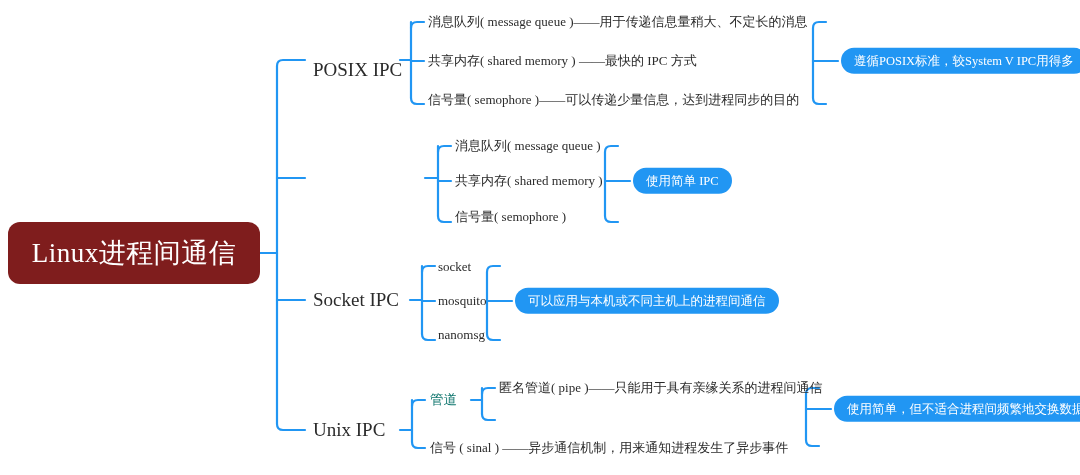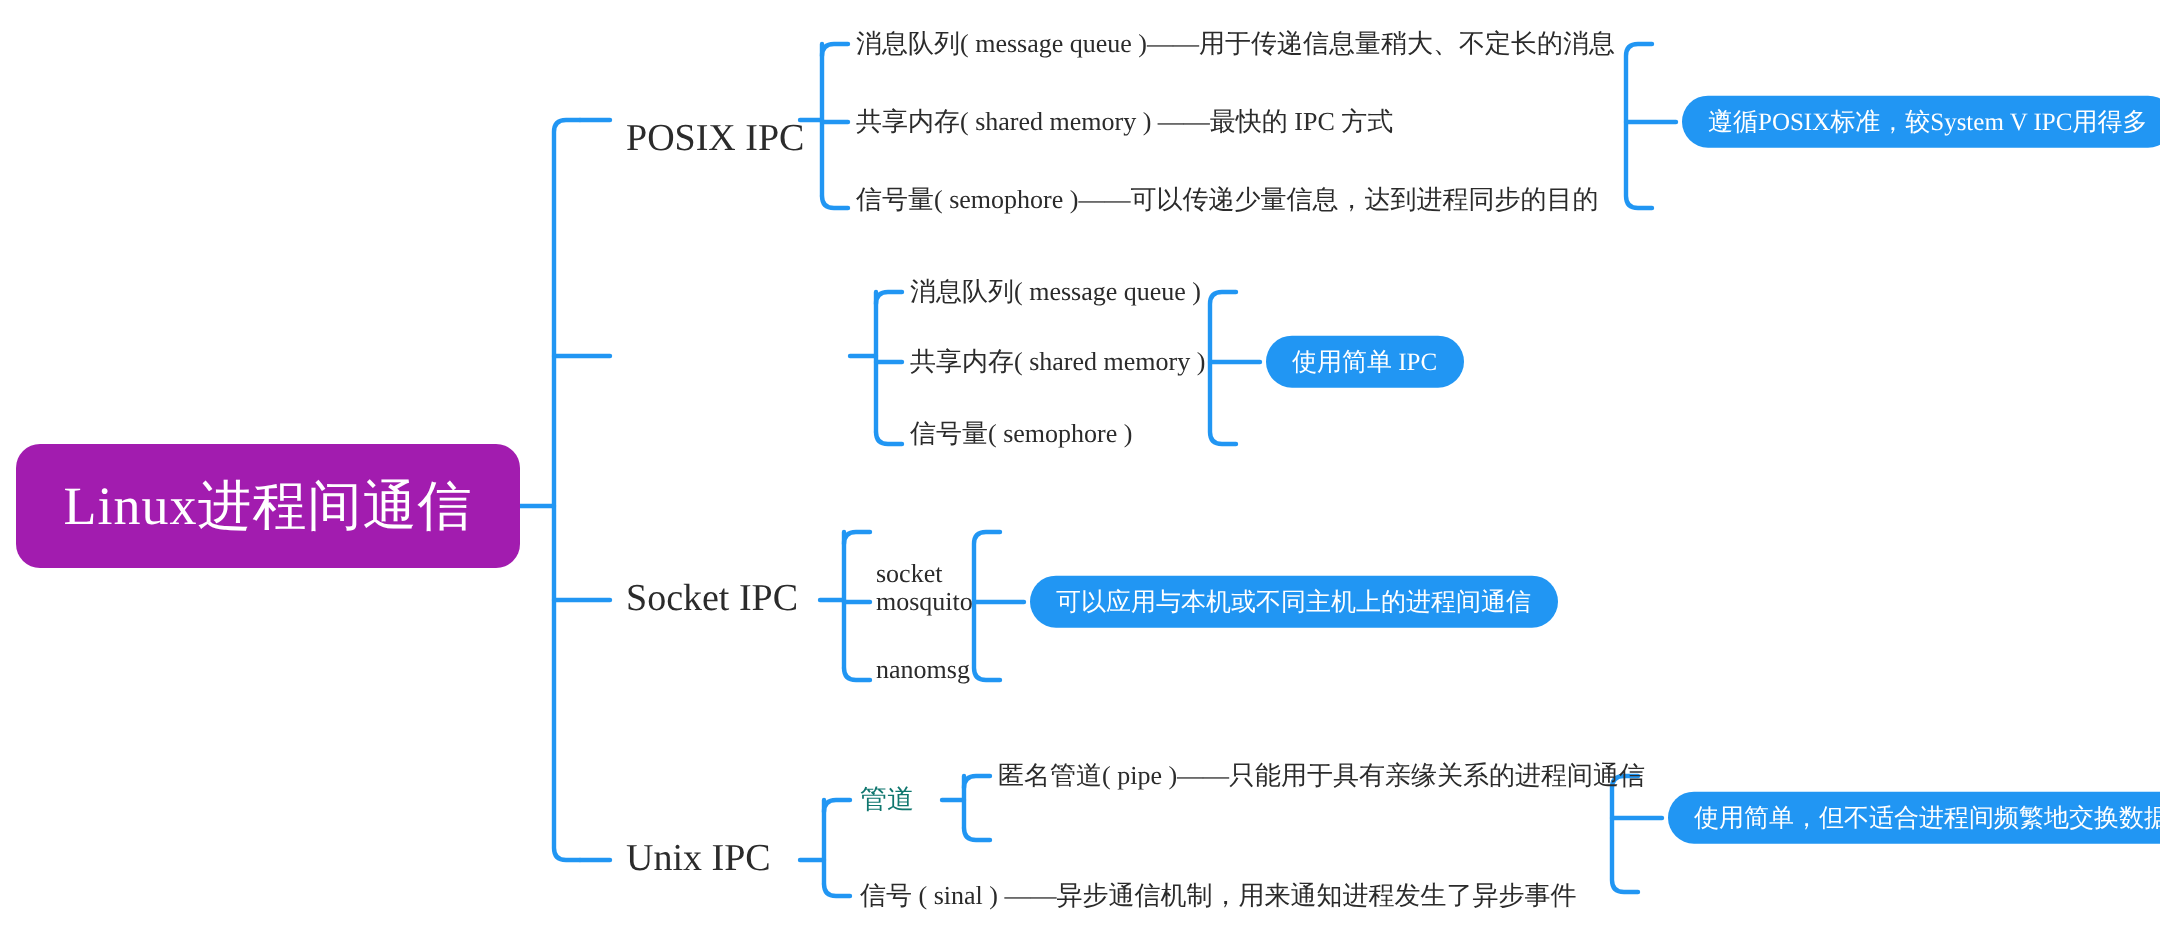--- a/index.html
+++ b/index.html
@@ -21,21 +21,21 @@
     width: 1080px;
     height: 475px;
     pointer-events: none;
   }
   .root-node {
     position: absolute;
     left: 8px;
     top: 222px;
     width: 252px;
     height: 62px;
-    background: #a21caf;
+    background: #7f1d1d;
     border-radius: 12px;
     display: flex;
     align-items: center;
     justify-content: center;
     color: #ffffff;
     font-size: 27px;
     letter-spacing: 0.5px;
     white-space: nowrap;
   }
   .branch-title {
@@ -145,21 +145,21 @@
 
 
   <div class="leaf" style="left:455px; top:146px;">消息队列( message queue )</div>
   <div class="leaf" style="left:455px; top:181px;">共享内存( shared memory )</div>
   <div class="leaf" style="left:455px; top:217px;">信号量( semophore )</div>
 
   <div class="badge" style="left:633px; top:181px;">使用简单 IPC</div>
 
   <div class="branch-title" style="left:313px; top:300px;">Socket IPC</div>
 
-  <div class="leaf" style="left:438px; top:267px;margin-top:20px;">socket</div>
+  <div class="leaf" style="left:438px; top:267px;">socket</div>
   <div class="leaf" style="left:438px; top:301px;">mosquito</div>
   <div class="leaf" style="left:438px; top:335px;">nanomsg</div>
 
   <div class="badge" style="left:515px; top:301px;">可以应用与本机或不同主机上的进程间通信</div>
 
   <div class="branch-title" style="left:313px; top:430px;">Unix IPC</div>
 
   <div class="subtitle" style="left:430px; top:400px;">管道</div>
 
   <div class="leaf" style="left:499px; top:388px;">匿名管道( pipe )——只能用于具有亲缘关系的进程间通信</div>

